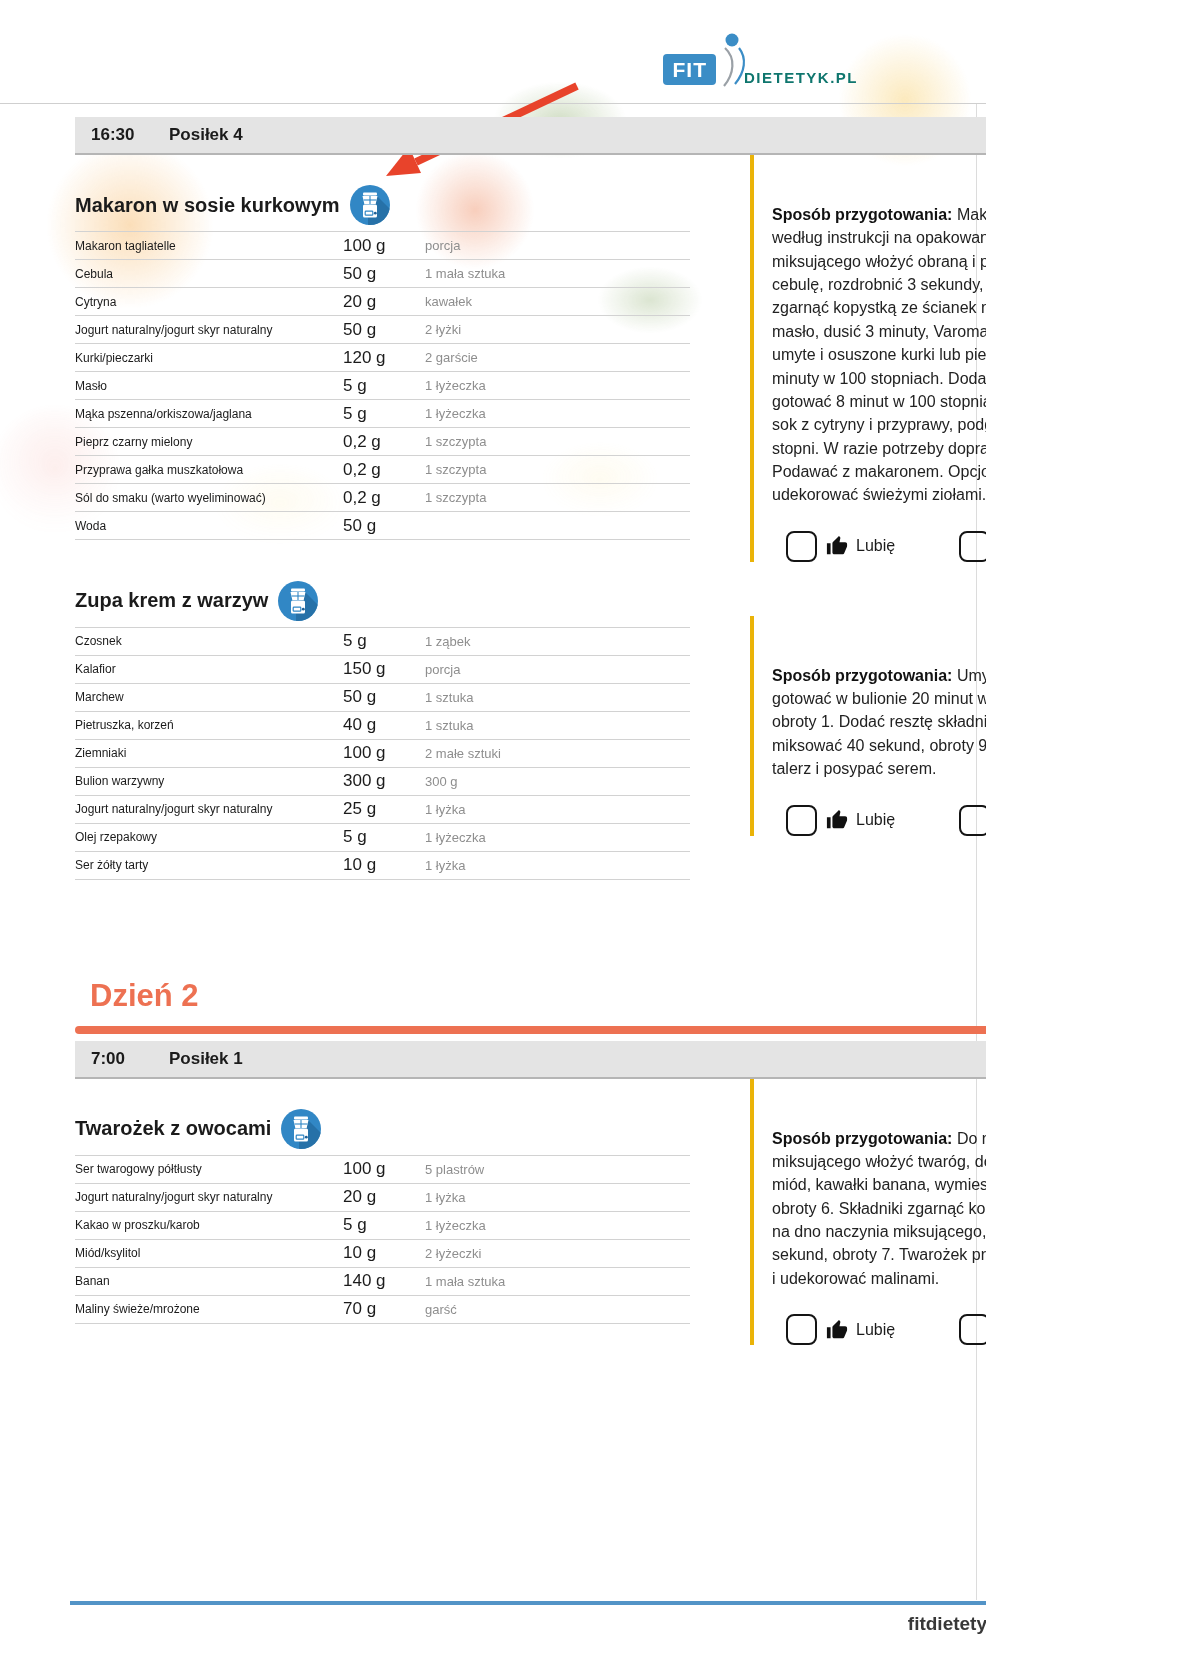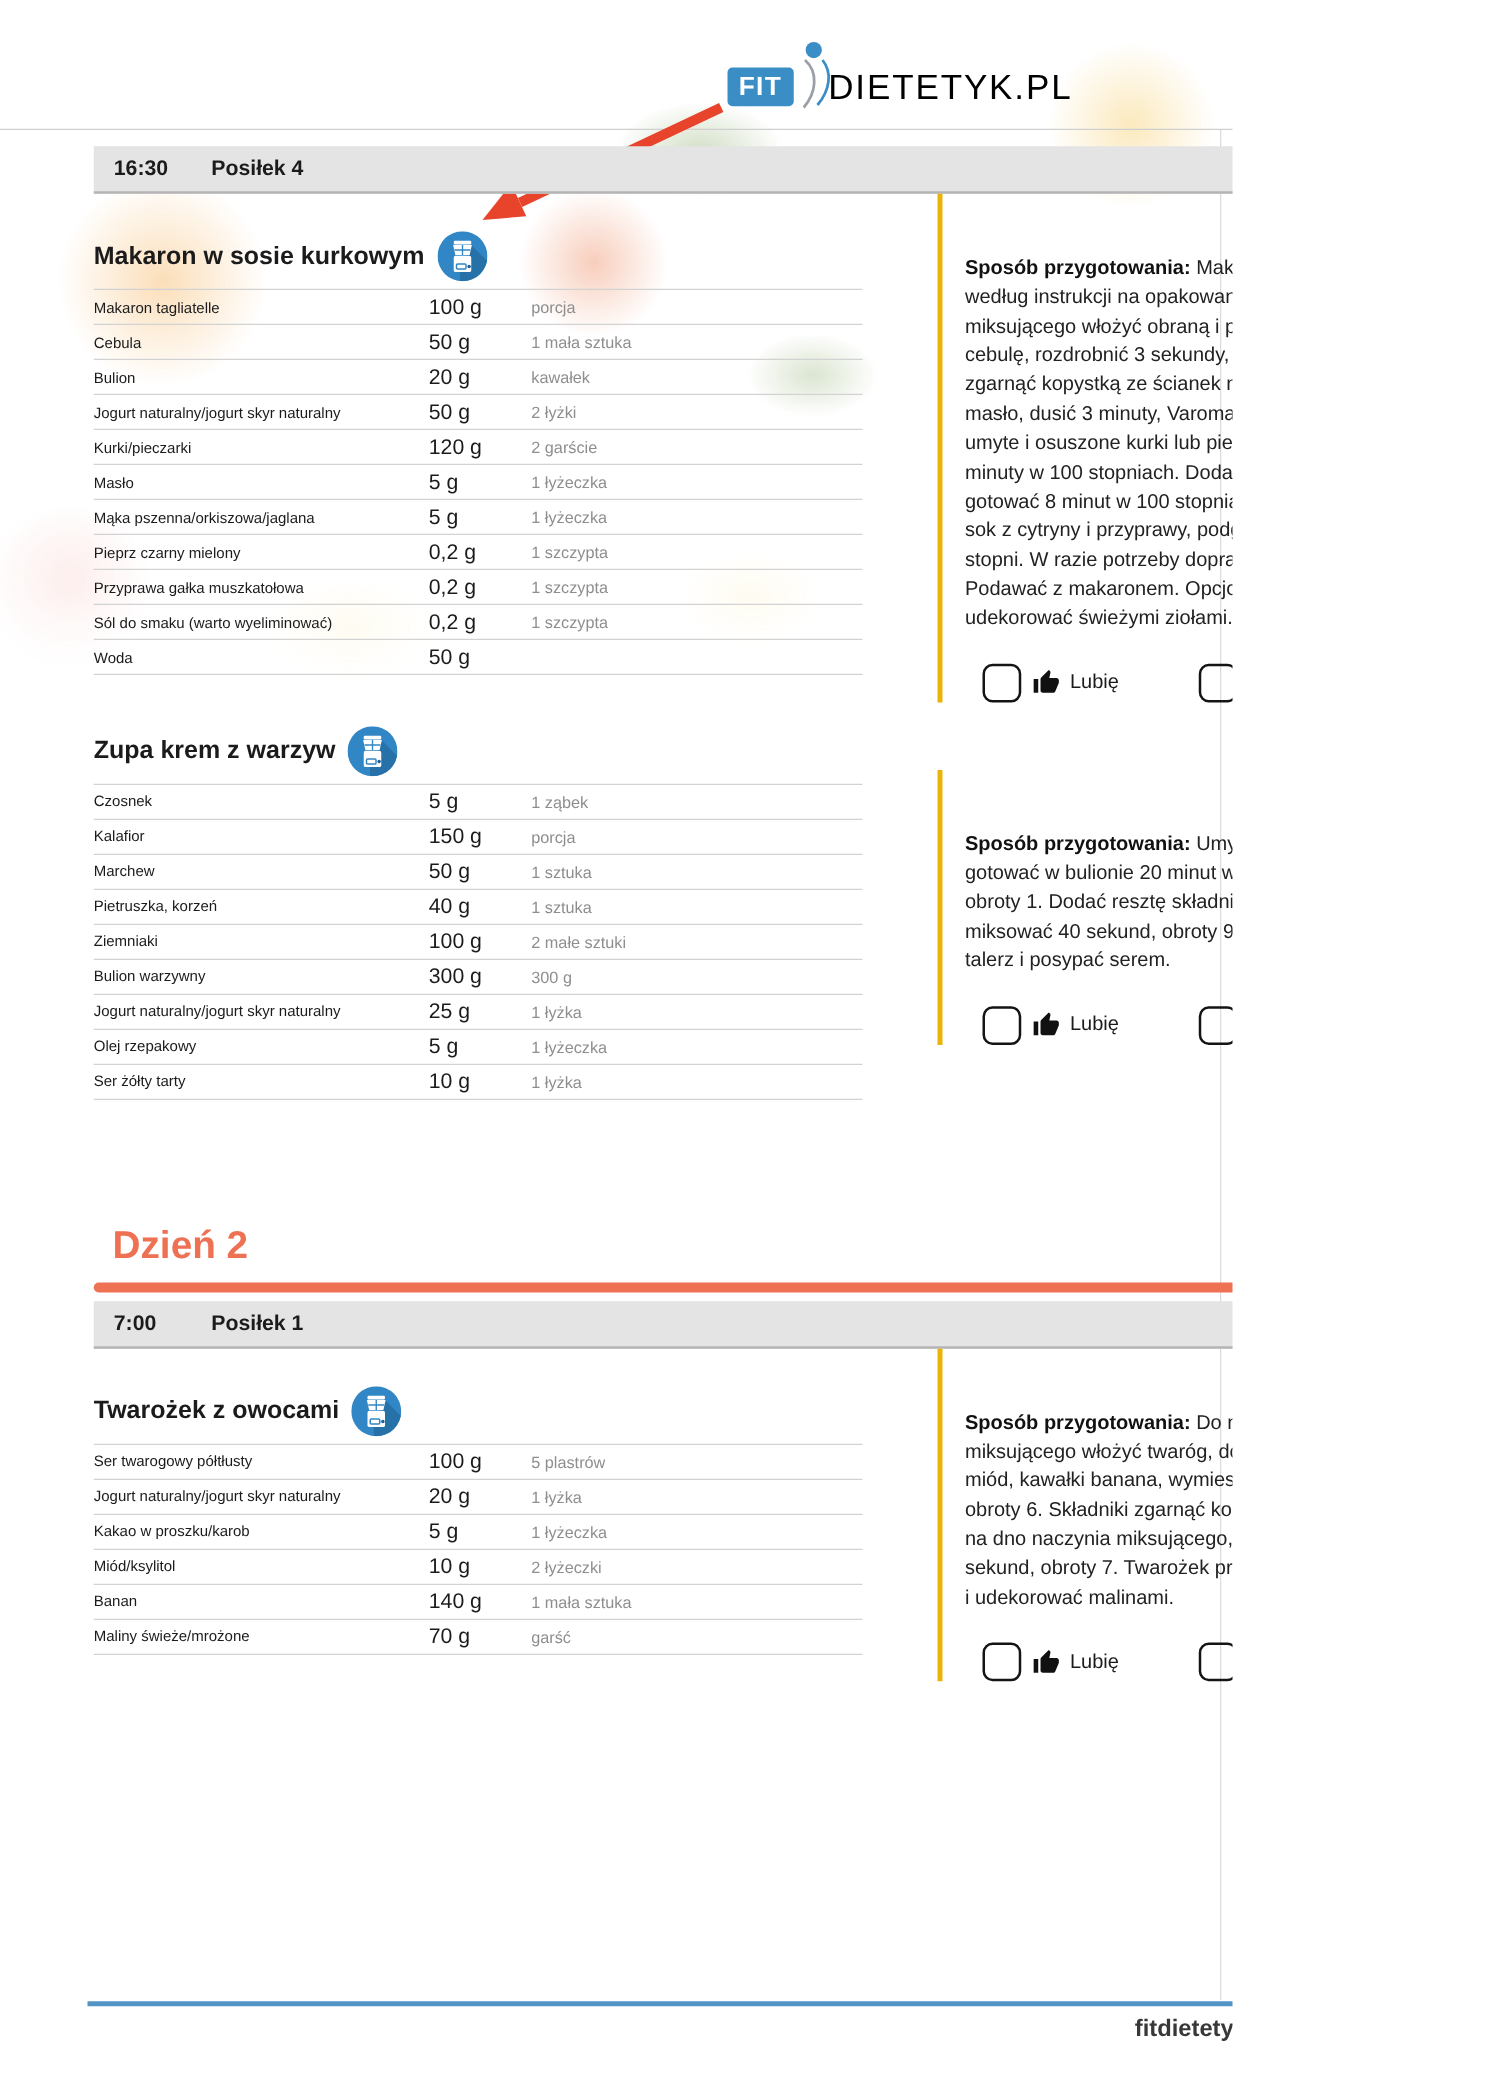--- a/index.html
+++ b/index.html
@@ -20,21 +20,21 @@
     -webkit-mask-image:linear-gradient(to bottom,#000 55%,transparent 100%);
     mask-image:linear-gradient(to bottom,#000 55%,transparent 100%);}
   .top-line{position:absolute;top:103px;left:0;width:1186px;height:1px;background:#cfcfcf;}
   .page-edge{position:absolute;top:104px;right:9px;width:1px;height:1496px;background:#dcdcdc;}
 
   
   .logo{position:absolute;top:36px;right:128px;display:flex;align-items:flex-end;height:52px;}
   .logo-fit{background:#3b8dc6;color:#fff;font-weight:700;font-size:21px;letter-spacing:1px;
             padding:4px 9px 3px;border-radius:4px;margin-bottom:3px;}
   .logo-swoosh{margin:0 -4px 0 -2px;}
-  .logo-rest{color:#000000;font-weight:400;font-size:28px;letter-spacing:1.5px;margin-bottom:2px;}
+  .logo-rest{color:#0f766e;font-weight:700;font-size:15px;letter-spacing:1.5px;margin-bottom:2px;}
 
   
   .content{position:absolute;top:117px;left:75px;width:1058px;}
 
   .meal-header{display:flex;align-items:center;height:36px;background:#e4e4e4;
                border-bottom:2px solid #b5b5b5;font-size:17px;font-weight:700;}
   .meal-time{width:62px;margin-left:16px;}
   .meal-name{margin-left:16px;}
   .meal-percent{margin-left:auto;margin-right:14px;color:#7e7e7e;}
 
@@ -140,21 +140,21 @@
             <span class="ing-name">Makaron tagliatelle</span>
             <span class="ing-amount">100 g</span>
             <span class="ing-note">porcja</span>
           </div>
           <div class="ing-row">
             <span class="ing-name">Cebula</span>
             <span class="ing-amount">50 g</span>
             <span class="ing-note">1 mała sztuka</span>
           </div>
           <div class="ing-row">
-            <span class="ing-name">Bulion</span>
+            <span class="ing-name">Cytryna</span>
             <span class="ing-amount">20 g</span>
             <span class="ing-note">kawałek</span>
           </div>
           <div class="ing-row">
             <span class="ing-name">Jogurt naturalny/jogurt skyr naturalny</span>
             <span class="ing-amount">50 g</span>
             <span class="ing-note">2 łyżki</span>
           </div>
           <div class="ing-row">
             <span class="ing-name">Kurki/pieczarki</span>

